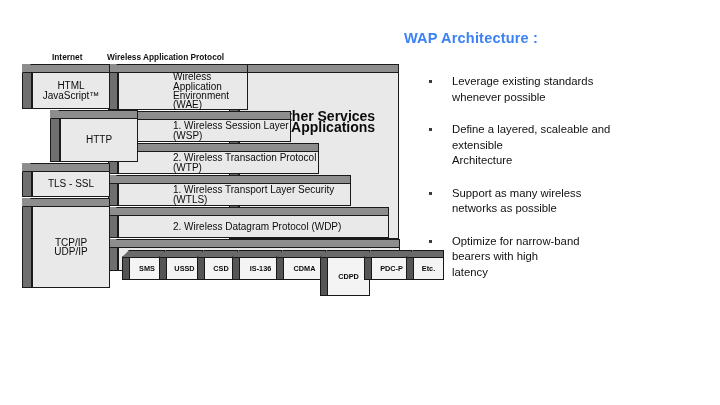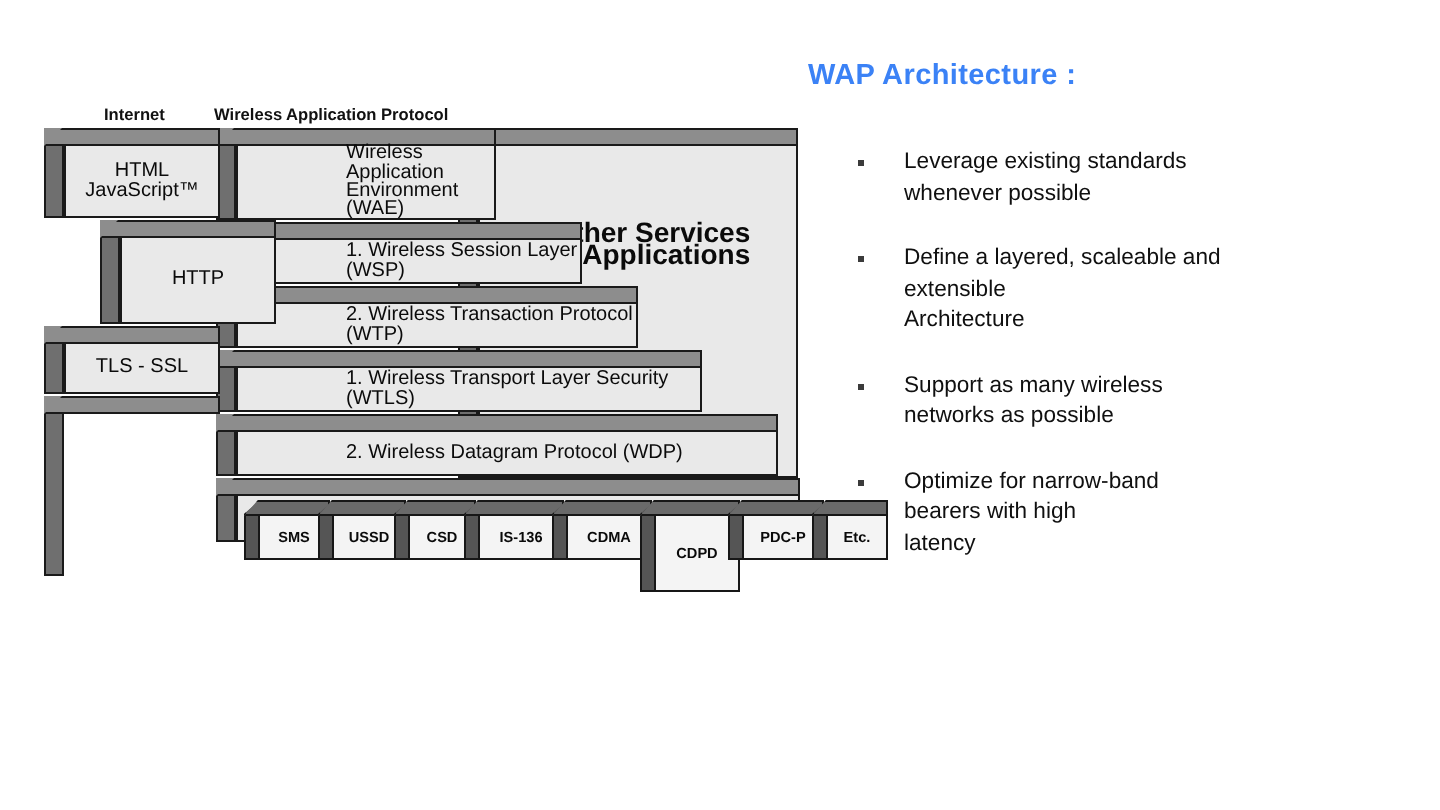--- a/index.html
+++ b/index.html
@@ -238,20 +238,24 @@
   <div class="blk net-blk" style="left:0px; top:111px; width:88px; height:34px; z-index:6;">
     <div class="side"></div>
     <div class="front">
       <span class="lbl">TLS - SSL</span>
     </div>
     <div class="top"></div>
   </div>
 
   <div class="blk net-blk" style="left:0px; top:146px; width:88px; height:90px; z-index:6;">
     <div class="side"></div>
+    <div class="front">
+      <span class="lbl">TCP/IP
+UDP/IP</span>
+    </div>
     <div class="top"></div>
   </div>
 
   <div class="blk layer-blk" style="left:86px; top:12px; width:140px; height:46px; z-index:5;">
     <div class="side"></div>
     <div class="front">
       <span class="lbl">Wireless Application
 Environment (WAE)</span>
     </div>
     <div class="top"></div>

